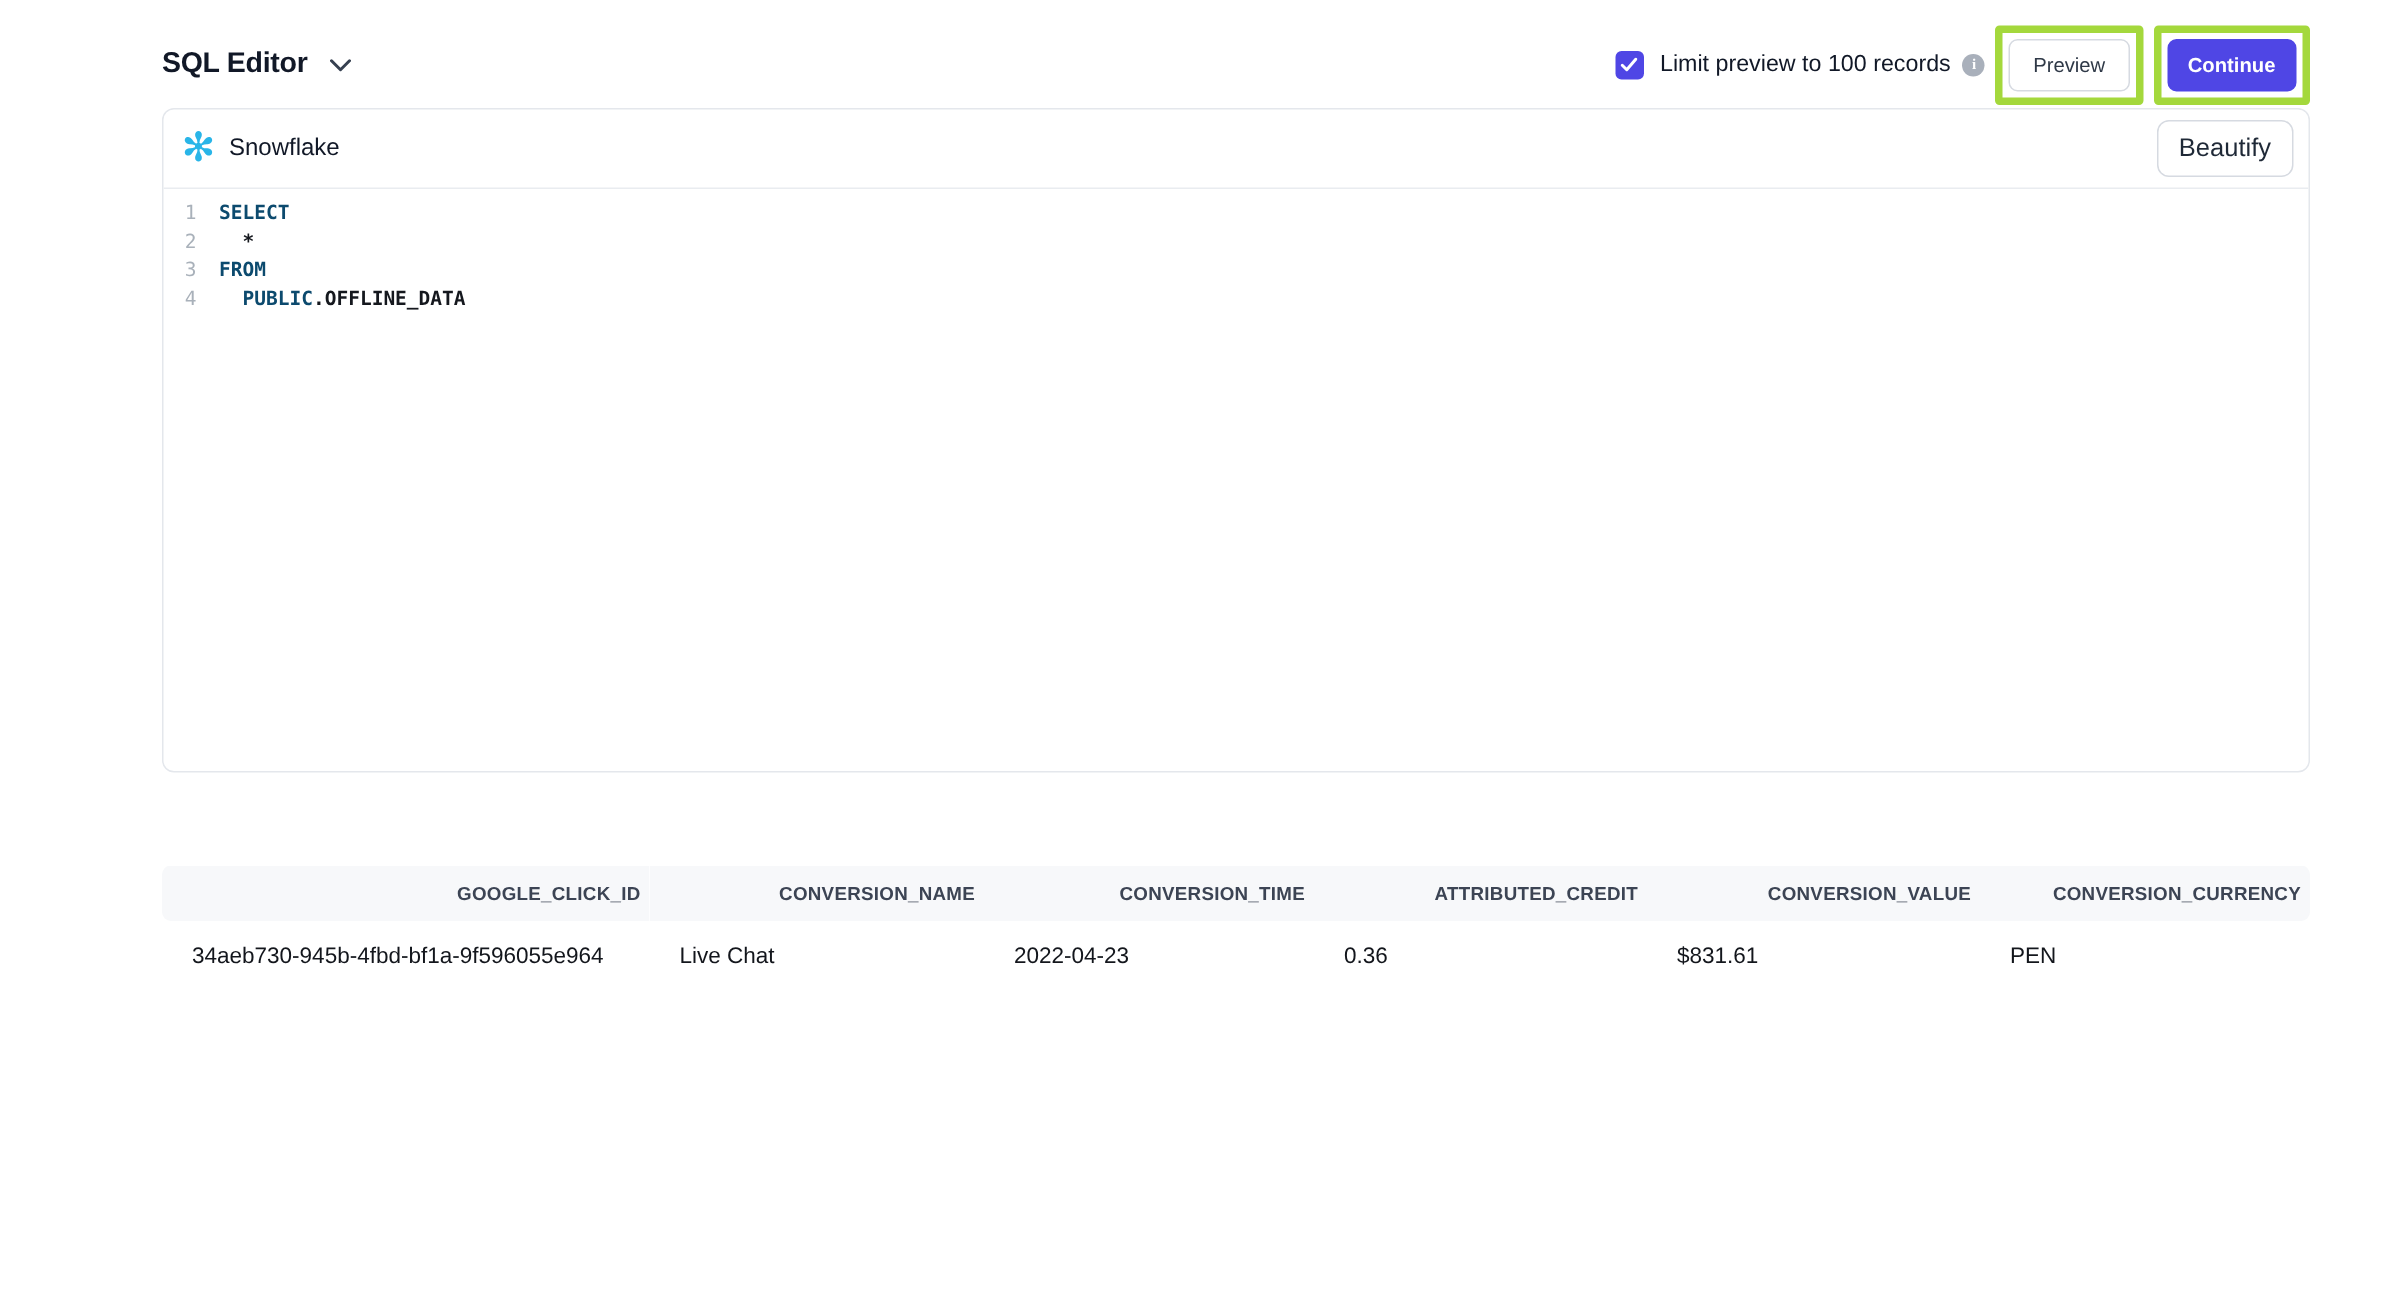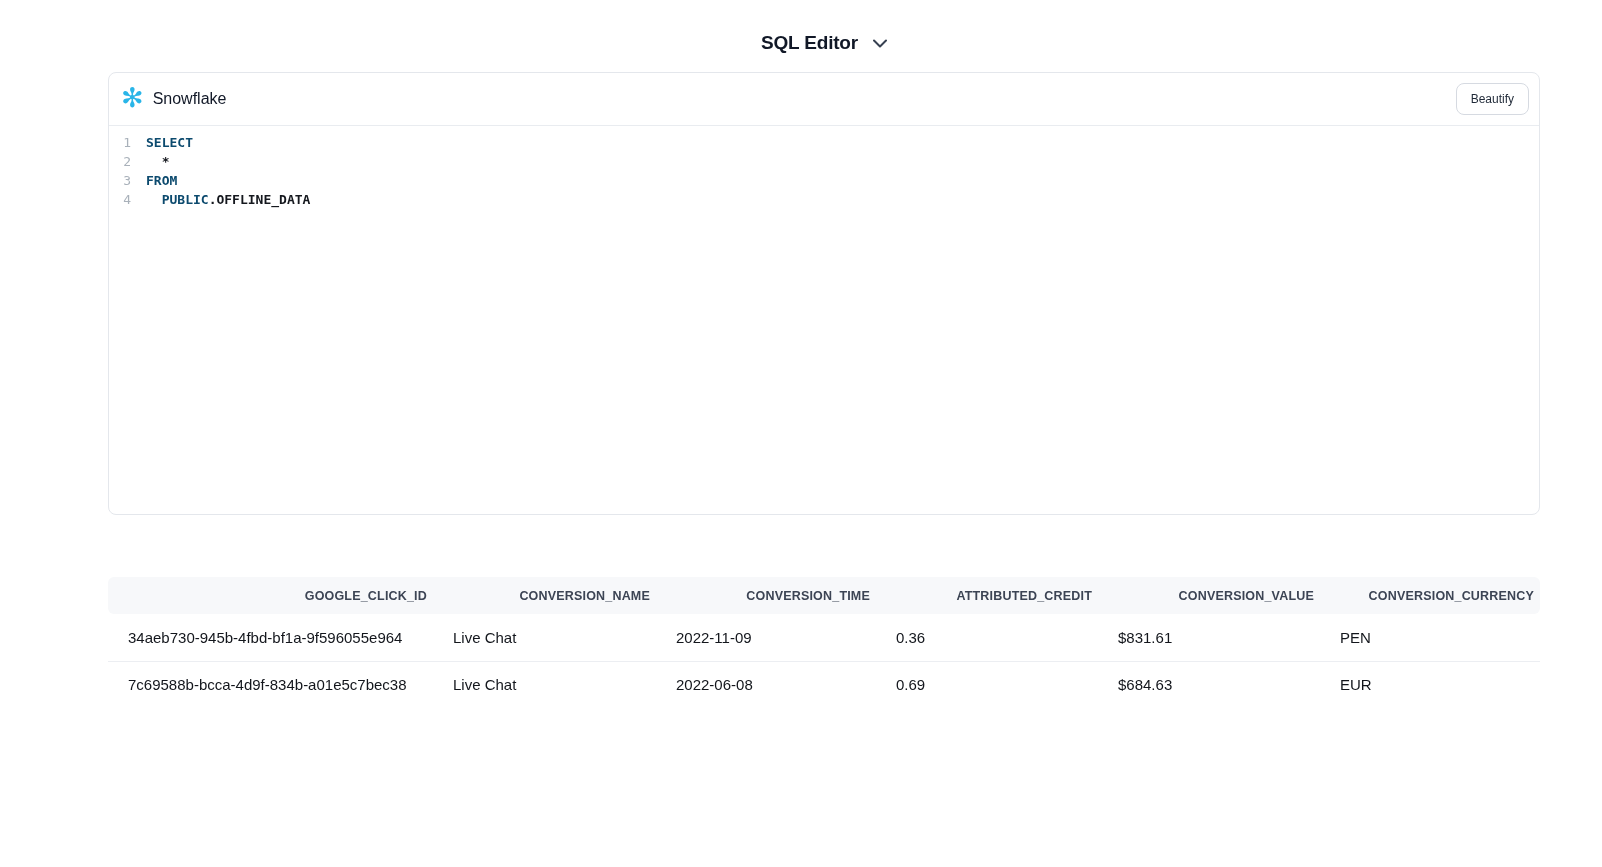--- a/index.html
+++ b/index.html
@@ -9,21 +9,21 @@
     background: #ffffff;
     font-family: "Liberation Sans", sans-serif;
     color: #111827;
     overflow: hidden;
   }
   .container { padding: 14px 62px 0 108px; }
 
   
   .topbar {
     height: 58px;
-    display: flex; align-items: center; justify-content: center;
+    display: flex; align-items: center; justify-content: space-between;
   }
   .title-wrap { display: flex; align-items: center; gap: 15px; }
   .page-title { font-size: 19px; font-weight: 700; color: #111827; margin: 0; letter-spacing: -0.01em; }
   .chevron-btn { background: none; border: none; padding: 0; cursor: pointer; display: flex; align-items: center; }
   .topbar-right { display: flex; align-items: center; }
   .checkbox {
     width: 19px; height: 19px; border-radius: 4px;
     display: inline-flex; align-items: center; justify-content: center;
     margin-right: 11px; background: #e5e7eb; cursor: pointer; flex: none;
   }
@@ -59,21 +59,21 @@
     height: 443px; overflow: hidden; background: #ffffff;
   }
   .panel-header {
     height: 53px; display: flex; align-items: center; justify-content: space-between;
     padding: 0 10px 0 12px; border-bottom: 1px solid #e9ecf0;
   }
   .connector { display: flex; align-items: center; gap: 9px; font-size: 16px; color: #111827; }
   .snowflake-icon { color: #29b5e8; font-size: 27px; line-height: 1; transform: translateY(-1px); }
   .btn-beautify {
     background: #ffffff; border: 1px solid #d6dae1; border-radius: 8px;
-    padding: 8px 14px; font-size: 12px; color: #1f2937;
+    padding: 8px 14px; font-size: 17px; color: #1f2937;
   }
   .code-area {
     padding: 7px 0 0 6px;
     font-family: "DejaVu Sans Mono", monospace;
     font-size: 13px; line-height: 19px;
     height: 389px; cursor: text;
   }
   .code-line { display: flex; }
   .line-number { width: 16px; text-align: right; color: #a9b1ba; flex: none; margin-right: 15px; }
   .line-content { white-space: pre; font-weight: bold; color: #15181e; }
@@ -107,20 +107,37 @@
   <header class="topbar">
     <div class="title-wrap">
       <h1 class="page-title">SQL Editor</h1>
       <button class="chevron-btn">
         <span style="display:flex;">
           <svg width="14" height="9" viewBox="0 0 14 9" fill="none">
               <path d="M1 1.5 L7 7.5 L13 1.5" stroke="#374151" stroke-width="2" stroke-linecap="round" stroke-linejoin="round"></path>
             </svg>
         </span>
       </button>
+    </div>
+    <div class="topbar-right">
+      <span class="checkbox checked" id="limit-checkbox">
+        <span style="display:flex;">
+          <svg width="12" height="10" viewBox="0 0 12 10" fill="none">
+              <path d="M1.5 5.5 L4.5 8.5 L10.5 1.5" stroke="#ffffff" stroke-width="2" stroke-linecap="round" stroke-linejoin="round"></path>
+            </svg>
+        </span>
+      </span>
+      <label class="limit-label">Limit preview to 100 records</label>
+      <span class="info-icon">i</span>
+      <span class="hl-box">
+        <button class="btn-preview">Preview</button>
+      </span>
+      <span class="hl-box">
+        <button class="btn-continue">Continue</button>
+      </span>
     </div>
   </header>
 
   <section class="editor-panel">
     <div class="panel-header">
       <div class="connector">
         <span class="snowflake-icon">✻</span>
         <span>Snowflake</span>
       </div>
       <button class="btn-beautify">Beautify</button>
@@ -162,30 +179,22 @@
             <th>CONVERSION_TIME</th>
             <th>ATTRIBUTED_CREDIT</th>
             <th>CONVERSION_VALUE</th>
             <th>CONVERSION_CURRENCY</th>
           </tr>
         </thead>
       <tbody id="table-body">
           <tr>
             <td>34aeb730-945b-4fbd-bf1a-9f596055e964</td>
             <td>Live Chat</td>
-            <td>2022-11-09</td>
+            <td>2022-04-23</td>
             <td>0.36</td>
             <td>$831.61</td>
             <td>PEN</td>
           </tr>
-          <tr>
-            <td>7c69588b-bcca-4d9f-834b-a01e5c7bec38</td>
-            <td>Live Chat</td>
-            <td>2022-06-08</td>
-            <td>0.69</td>
-            <td>$684.63</td>
-            <td>EUR</td>
-          </tr>
         </tbody>
     </table>
   </section>
 
 </div>
 
 </body></html>

